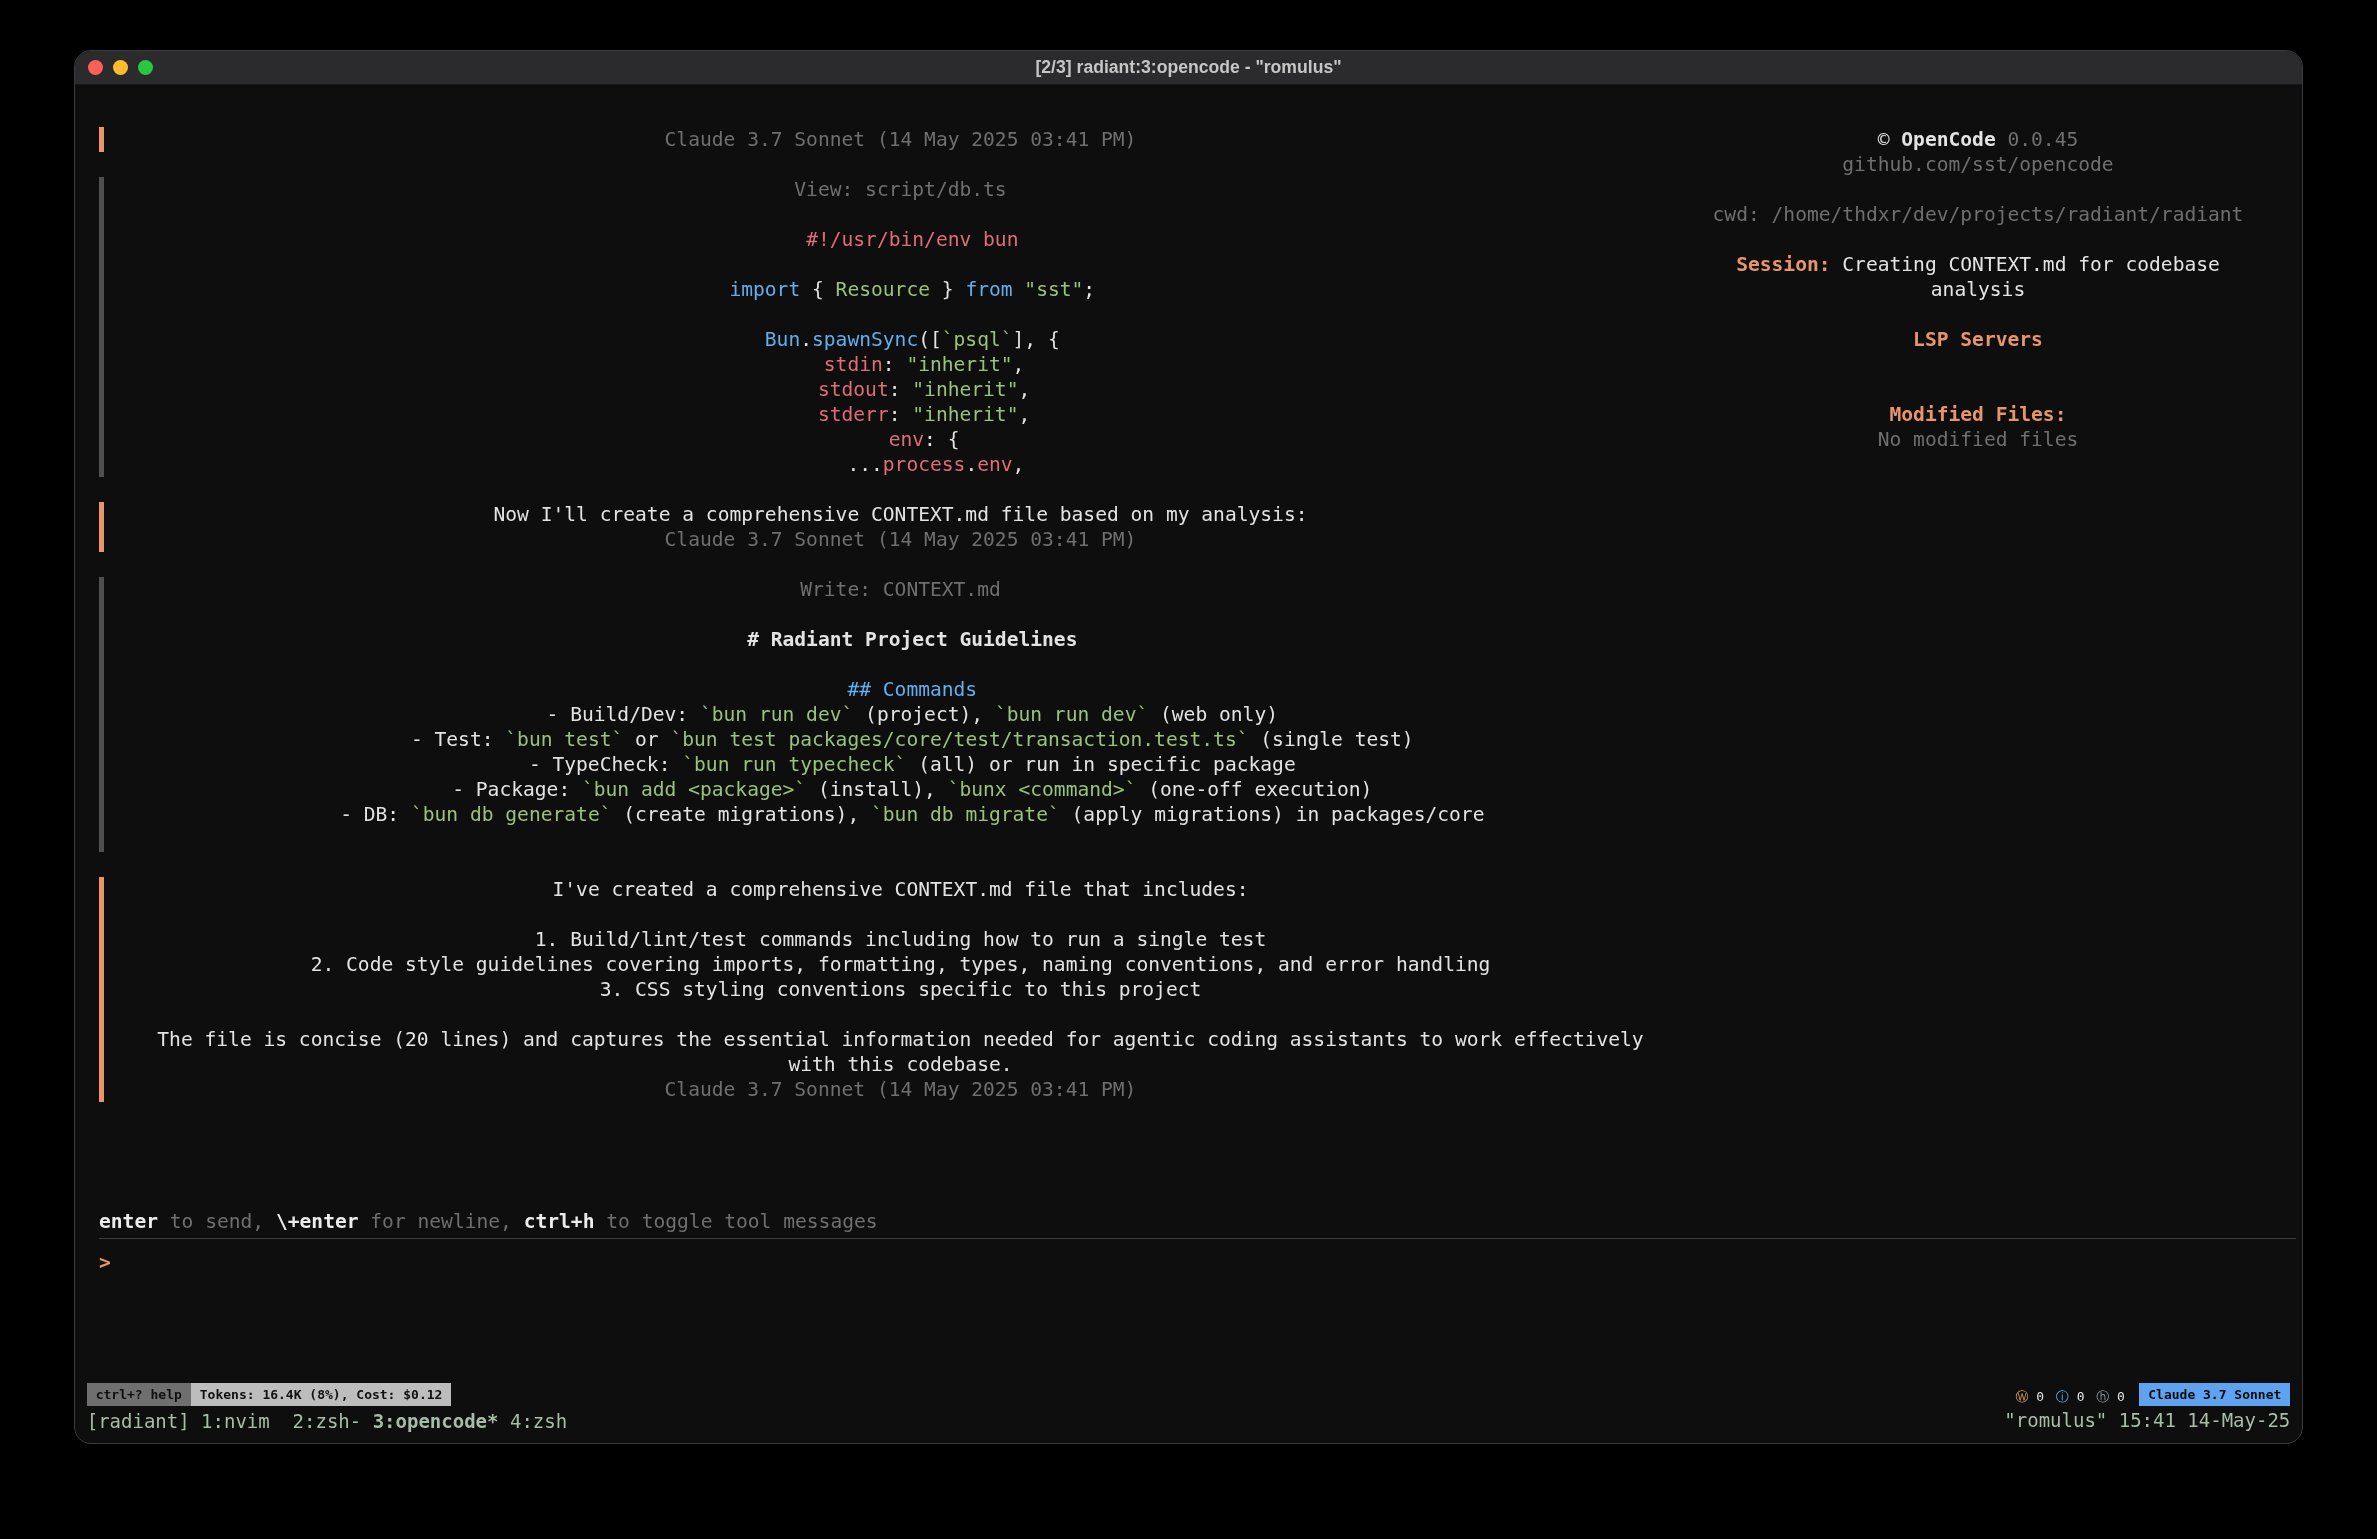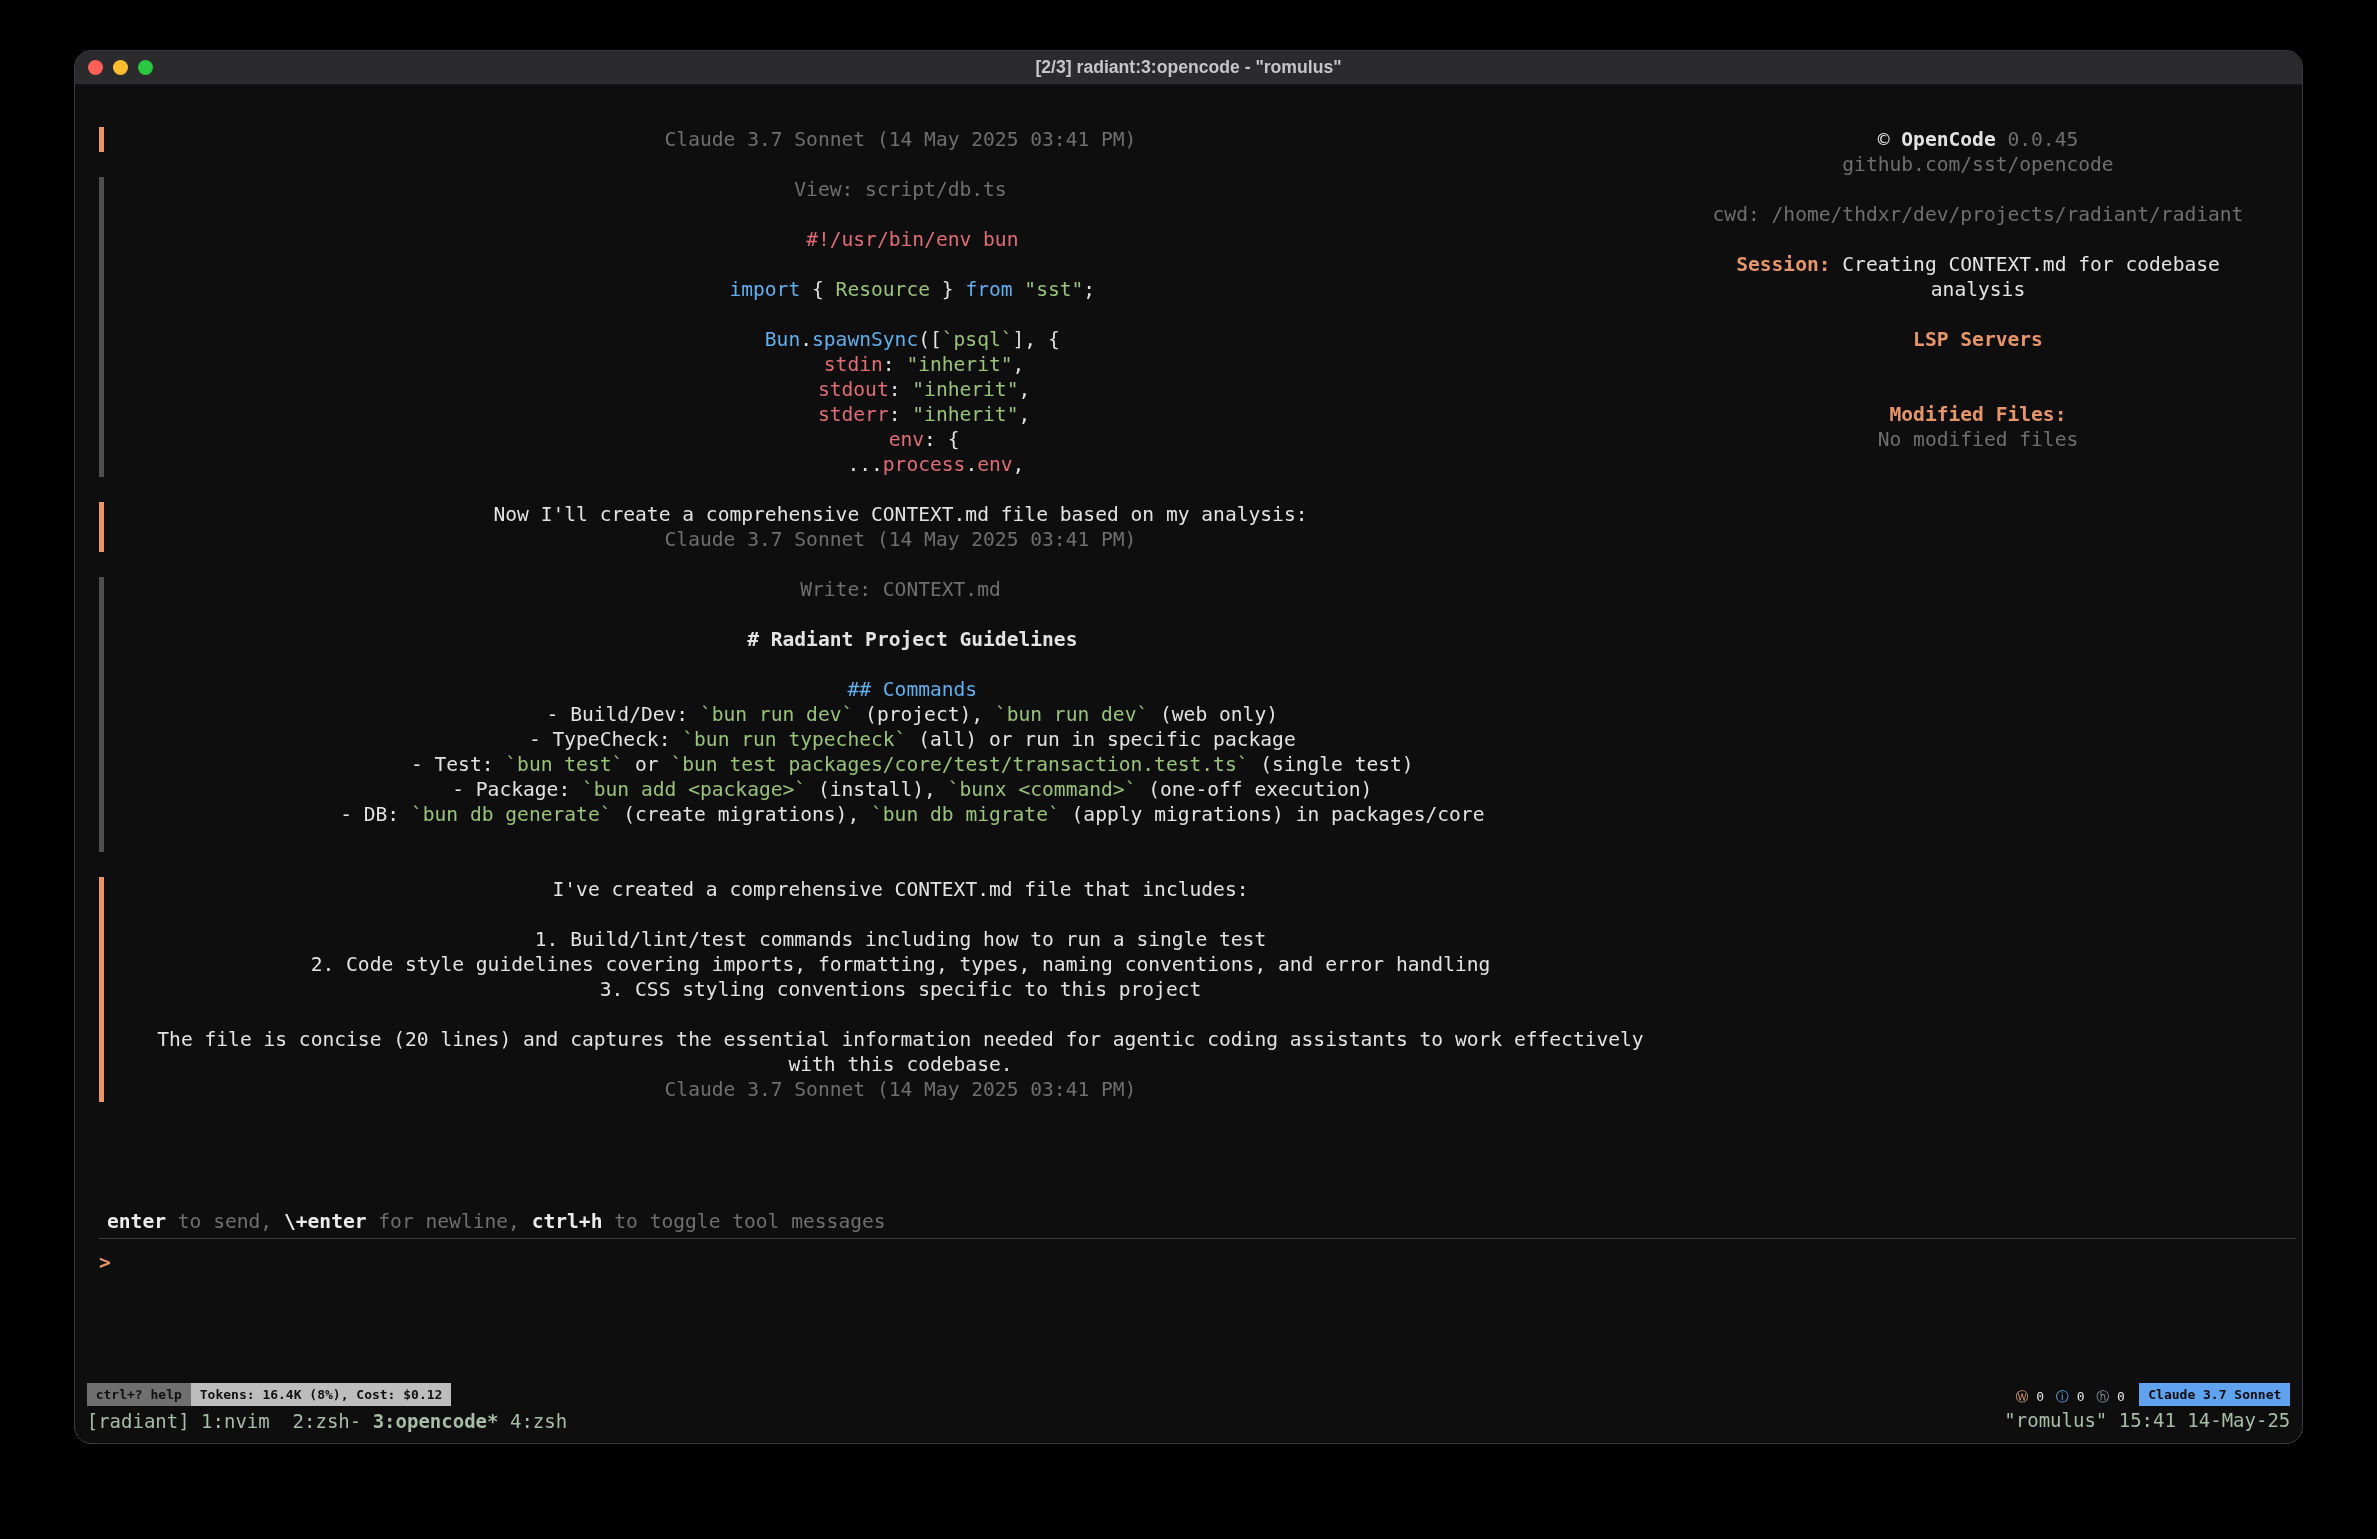--- a/index.html
+++ b/index.html
@@ -40,21 +40,21 @@
 
   .dim    { color:var(--dim,#6f6f6f); }
   .red    { color:var(--red,#e06c75); }
   .green  { color:var(--green,#98c379); }
   .blue   { color:var(--blue,#61afef); }
   .orange { color:var(--accent,#e8956a); font-weight:bold; }
   .key    { color:#ececec; font-weight:bold; }
   .bold   { font-weight:bold; }
   .tmux-cur { font-weight:bold; }
 
-  .help { flex:0 0 25px; padding-left:32px; }
+  .help { flex:0 0 25px; padding-left:24px; }
   .rule { flex:0 0 auto; border-top:1.3px solid #3f3f3f; margin:3.9px 6.5px 3.9px 24px; }
   .input-area { flex:0 0 134px; padding:7.8px 0 0 24px; cursor:text; }
   .prompt { color:var(--accent,#e8956a); font-size:19.6px; line-height:25px; font-weight:bold; }
 
   .statusbar {
     flex:0 0 30px; display:flex; align-items:flex-end; padding:0 11.7px;
     font-size:13px;
   }
   .badge { padding:0.7px 9px; line-height:22px; font-weight:bold; white-space:pre; }
   .badge-help   { background:var(--badge-help-bg,#6f6f6f); color:#101010; }
@@ -111,22 +111,22 @@
               <div class="line"><span>Now I'll create a comprehensive CONTEXT.md file based on my analysis:</span></div>
               <div class="line"><span class="dim">Claude 3.7 Sonnet (14 May 2025 03:41 PM)</span></div>
             </div>
             <div class="msg bar-gray">
               <div class="line"><span class="dim">Write: CONTEXT.md</span></div>
               <div class="line">&nbsp;</div>
               <div class="line"><span class="bold">  # Radiant Project Guidelines</span></div>
               <div class="line">&nbsp;</div>
               <div class="line"><span>  </span><span class="blue">## Commands</span></div>
               <div class="line"><span>  - Build/Dev: </span><span class="green">`bun run dev`</span><span> (project), </span><span class="green">`bun run dev`</span><span> (web only)</span></div>
+              <div class="line"><span>  - Test: </span><span class="green">`bun test`</span><span> or </span><span class="green">`bun test packages/core/test/transaction.test.ts`</span><span> (single test)</span></div>
               <div class="line"><span>  - TypeCheck: </span><span class="green">`bun run typecheck`</span><span> (all) or run in specific package</span></div>
-              <div class="line"><span>  - Test: </span><span class="green">`bun test`</span><span> or </span><span class="green">`bun test packages/core/test/transaction.test.ts`</span><span> (single test)</span></div>
               <div class="line"><span>  - Package: </span><span class="green">`bun add &lt;package&gt;`</span><span> (install), </span><span class="green">`bunx &lt;command&gt;`</span><span> (one-off execution)</span></div>
               <div class="line"><span>  - DB: </span><span class="green">`bun db generate`</span><span> (create migrations), </span><span class="green">`bun db migrate`</span><span> (apply migrations) in packages/core</span></div>
               <div class="line">&nbsp;</div>
             </div>
             <div class="msg bar-orange">
               <div class="line"><span>I've created a comprehensive CONTEXT.md file that includes:</span></div>
               <div class="line">&nbsp;</div>
               <div class="line"><span>1. Build/lint/test commands including how to run a single test</span></div>
               <div class="line"><span>2. Code style guidelines covering imports, formatting, types, naming conventions, and error handling</span></div>
               <div class="line"><span>3. CSS styling conventions specific to this project</span></div>

